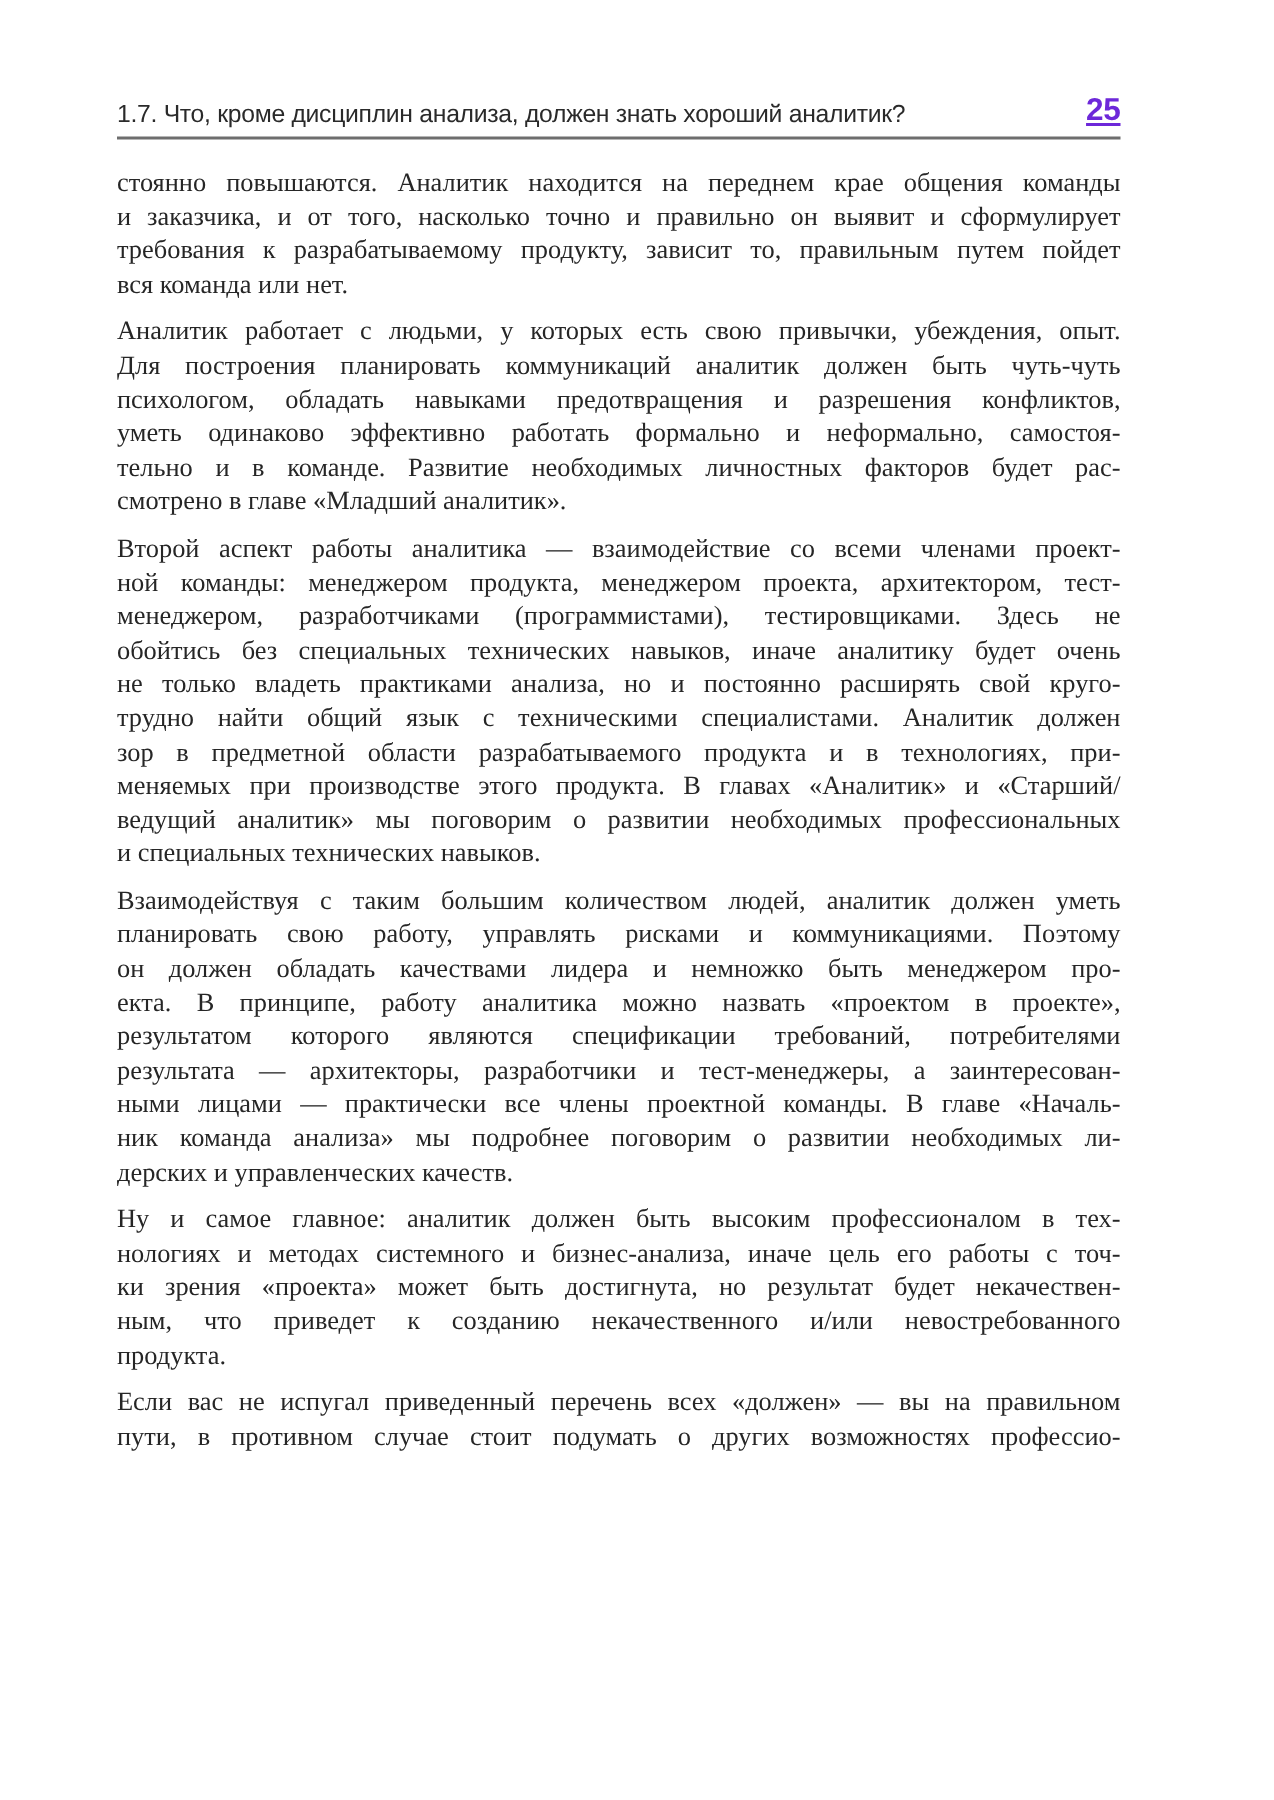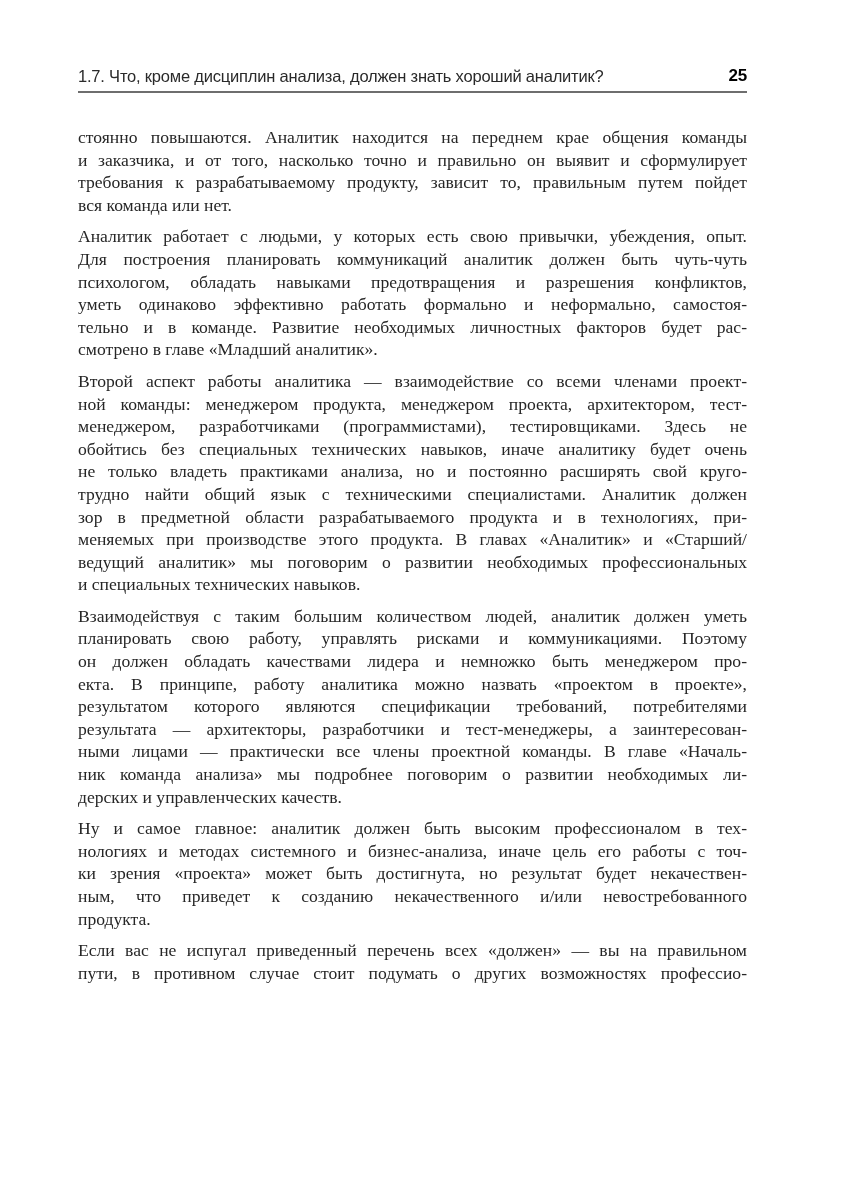--- a/index.html
+++ b/index.html
@@ -29,25 +29,26 @@
       letter-spacing: -0.2px;
       padding-bottom: 5px;
       border-bottom: 2px solid #6e6e6e;
       height: 20px;
     }
     .running-header .title {
       white-space: nowrap;
     }
     .running-header .page-number {
       font-weight: bold;
-      font-size: 17px;
-      color: #000000;
+      font-size: 21px;
+      color: #6d28d9;
+      text-decoration: underline;
     }
     .content {
-      margin-top: 33px;
+      margin-top: 17px;
       font-family: "Liberation Serif", "DejaVu Serif", serif;
       font-size: 17.6px;
       line-height: 22.6px;
       color: #262626;
       text-align: justify;
       hyphens: manual;
     }
     .content p {
       margin: 0 0 9px 0;
     }

